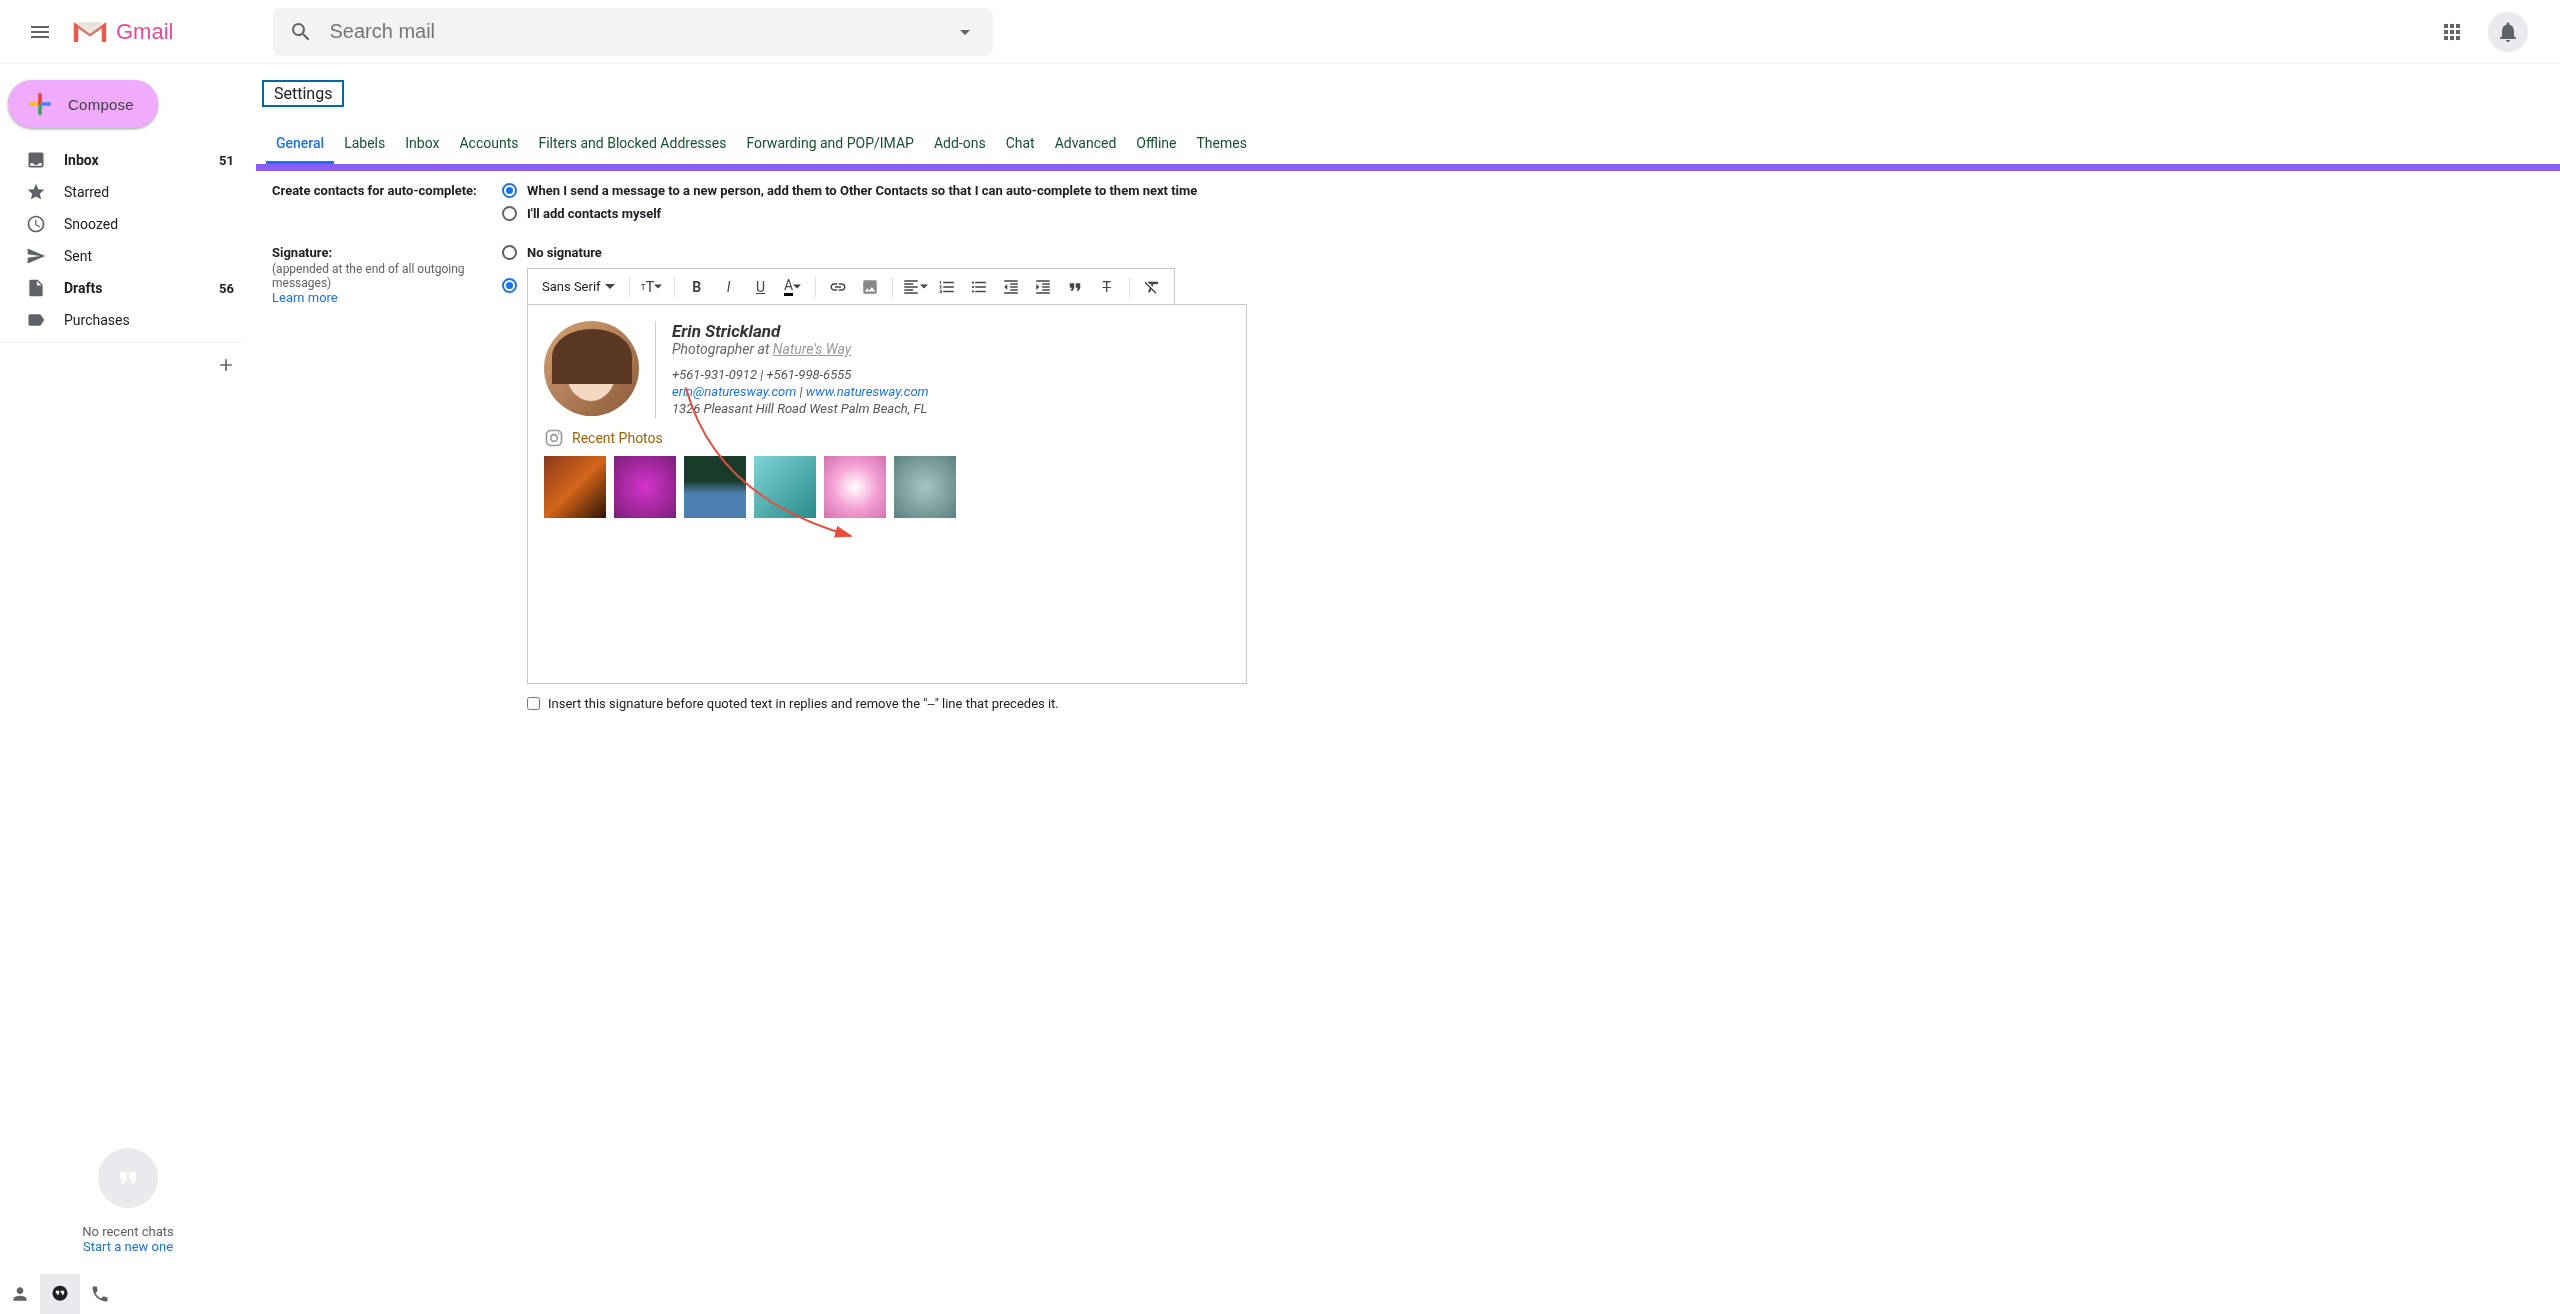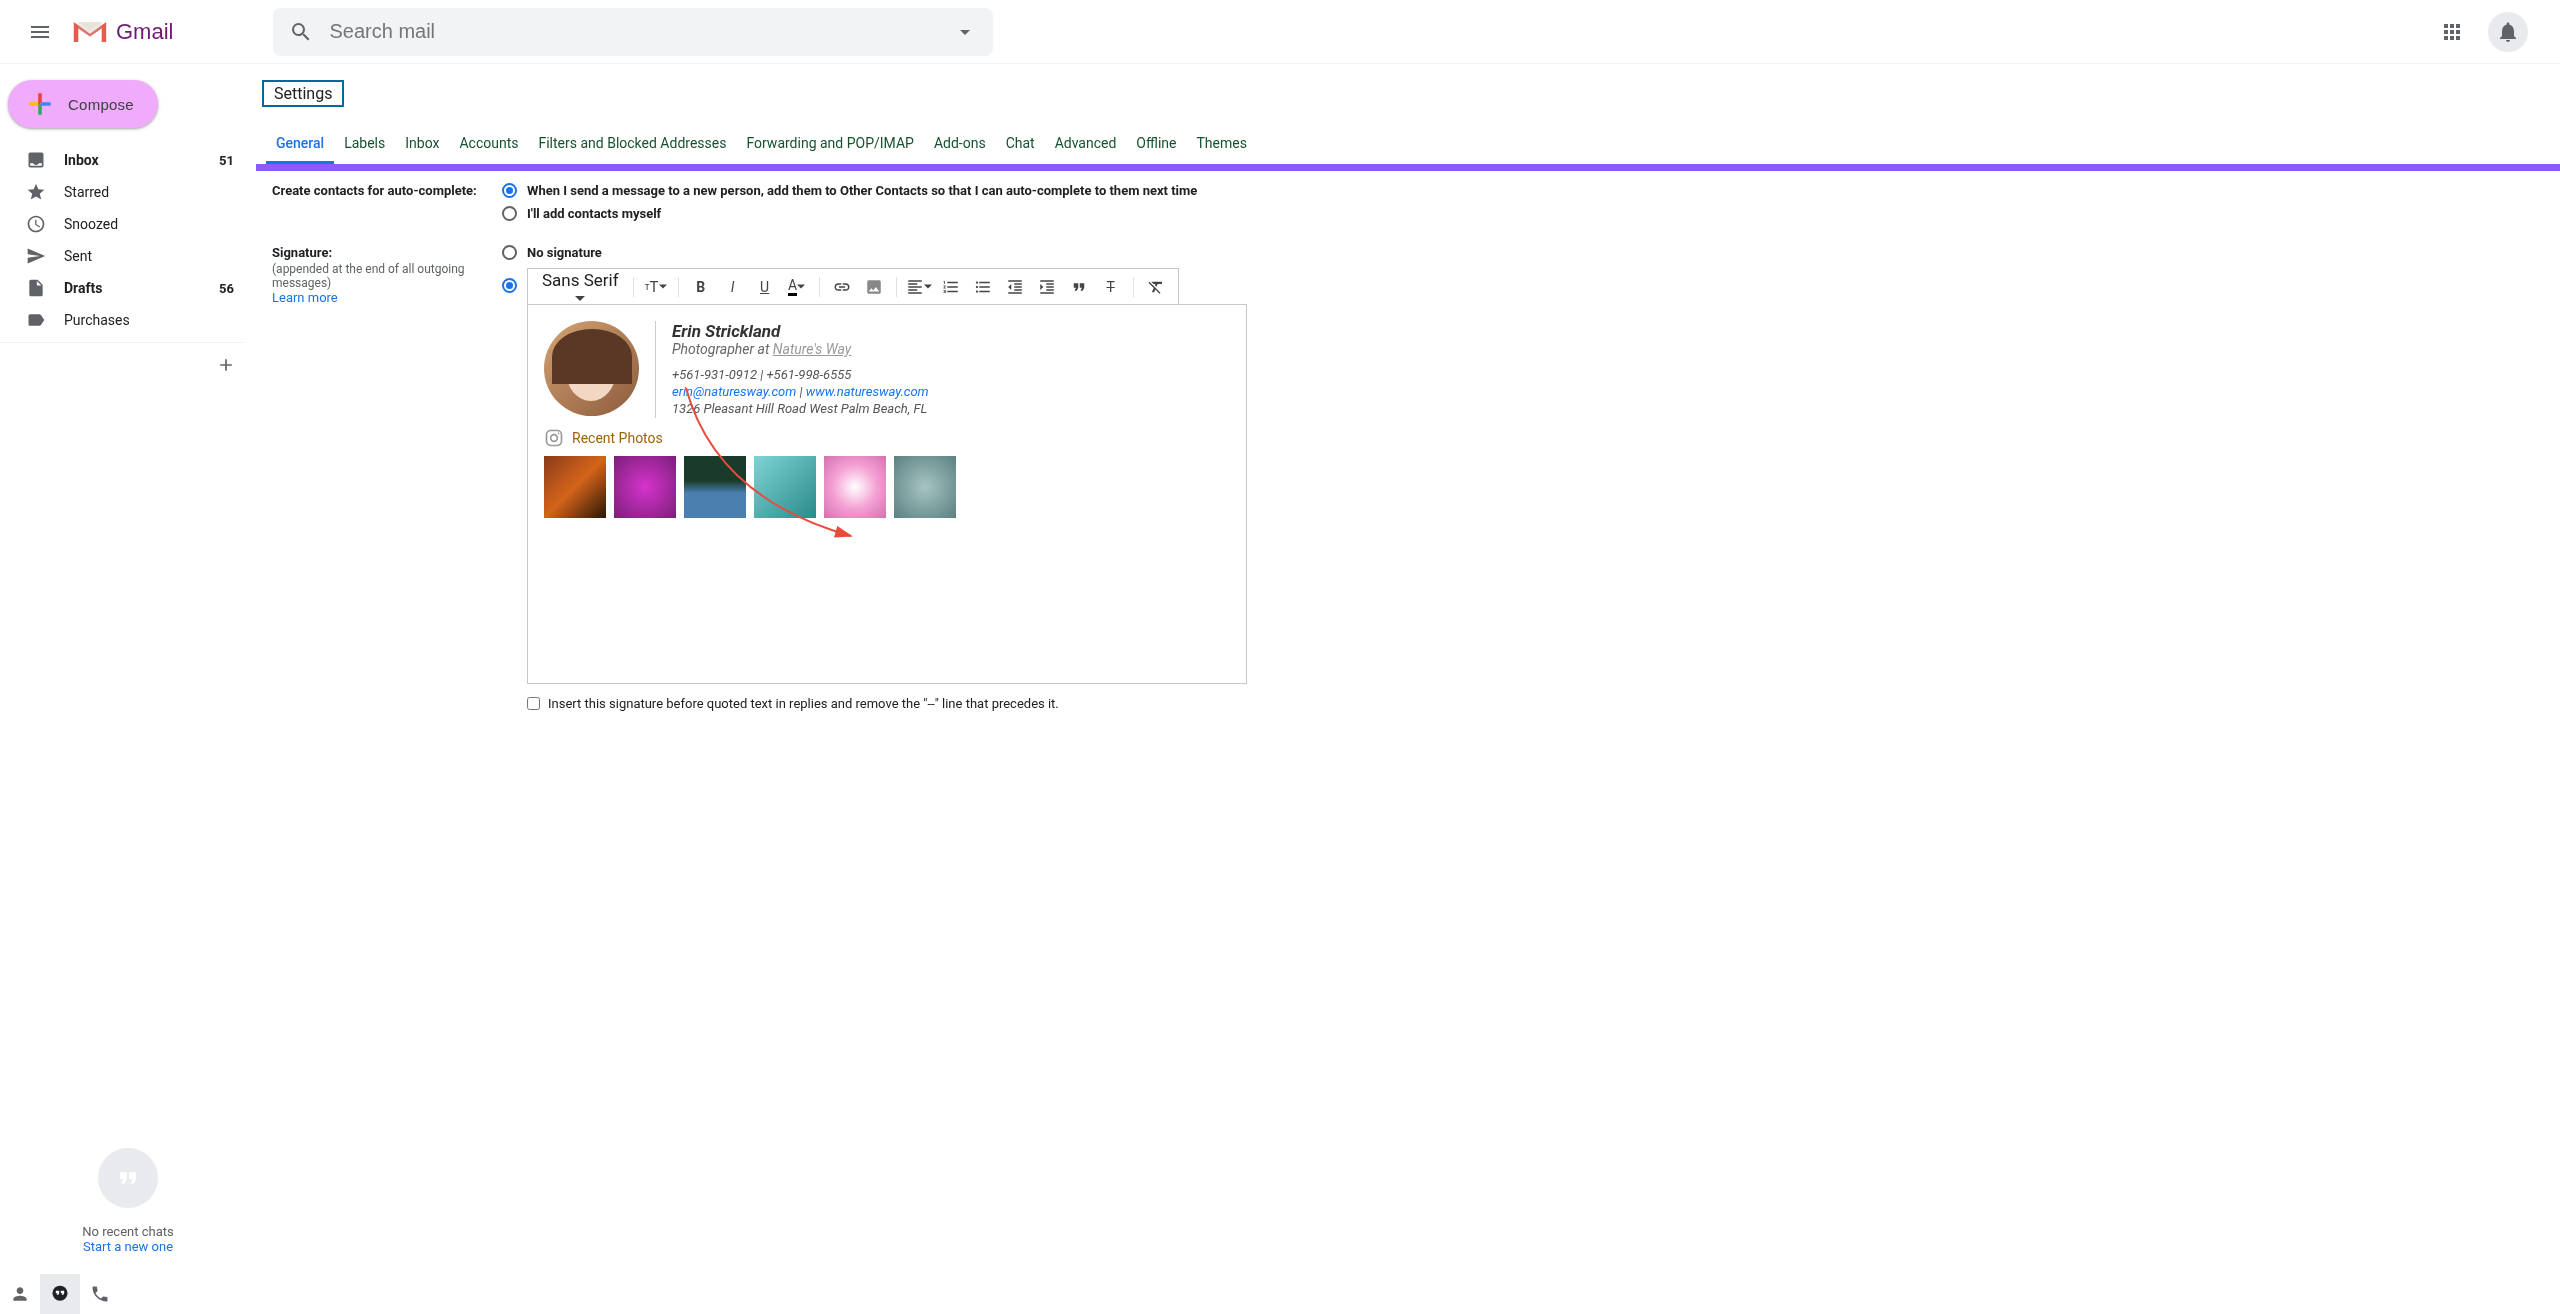--- a/index.html
+++ b/index.html
@@ -1,20 +1,20 @@
 <!DOCTYPE html>
 <html><head>
 <meta charset="utf-8">
 <style>
 * { box-sizing: border-box; margin: 0; padding: 0; }
 body { font-family: 'Google Sans', Roboto, Arial, sans-serif; background: #fff; color: #202124; width: 2560px; height: 1314px; overflow: hidden; transform-origin: top left; }
 .header { display: flex; align-items: center; height: 64px; padding: 8px; border-bottom: 1px solid #f1f3f4; }
 .menu-btn { width: 48px; height: 48px; display: flex; align-items: center; justify-content: center; border-radius: 50%; cursor: pointer; margin-left: 8px; }
 .logo { display: flex; align-items: center; margin-left: 8px; }
-.logo-text { font-size: 22px; color: #701a75; margin-left: 8px; font-family: 'Product Sans', Arial, sans-serif; }
+.logo-text { font-size: 22px; color: #ec4899; margin-left: 8px; font-family: 'Product Sans', Arial, sans-serif; }
 .search { background: #f1f3f4; border-radius: 8px; height: 48px; width: 720px; margin-left: 100px; display: flex; align-items: center; padding: 0 16px; }
 .search input { border: none; background: transparent; font-size: 20px; flex: 1; outline: none; margin-left: 16px; }
 .header-right { margin-left: auto; display: flex; align-items: center; gap: 16px; margin-right: 24px; }
 .icon-btn { width: 40px; height: 40px; display: flex; align-items: center; justify-content: center; border-radius: 50%; cursor: pointer; color: #5f6368; }
 .main { display: flex; height: calc(100% - 64px); }
 .sidebar { width: 256px; padding-top: 8px; position: relative; }
 .compose-btn { display: inline-flex; align-items: center; background: #f0abfc; border: none; border-radius: 24px; box-shadow: 0 1px 2px 0 rgba(60,64,67,.3), 0 1px 3px 1px rgba(60,64,67,.15); padding: 0 24px 0 16px; height: 48px; margin: 8px 0 16px 8px; cursor: pointer; }
 .compose-text { font-size: 15px; color: #3c4043; font-weight: 500; margin-left: 12px; letter-spacing: .25px; }
 .nav-item { display: flex; align-items: center; height: 32px; padding: 0 12px 0 26px; border-radius: 0 16px 16px 0; cursor: pointer; font-size: 14px; color: #202124; }
 .nav-item .nav-icon { width: 20px; height: 20px; margin-right: 18px; color: #5f6368; }
@@ -40,21 +40,21 @@
 .setting-sublabel { font-weight: 400; font-size: 12px; color: #5f6368; display:block; margin-top: 2px; }
 .learn-more { color: #1a73e8; font-size: 13px; cursor: pointer; font-weight: 400; }
 .radio-group { flex: 1; }
 .radio-line { display: flex; align-items: center; margin-bottom: 8px; }
 .radio { width: 15px; height: 15px; border: 2px solid #5f6368; border-radius: 50%; margin-right: 10px; flex-shrink: 0; position: relative; cursor: pointer; }
 .radio.checked { border-color: #1a73e8; }
 .radio.checked::after { content: ''; position: absolute; width: 7px; height: 7px; background: #1a73e8; border-radius: 50%; top: 2px; left: 2px; }
 .radio-label { font-size: 13px; font-weight: 700; }
 .toolbar { border: 1px solid #c4c7c5; border-bottom: none; display: inline-flex; align-items: center; height: 36px; padding: 0 8px; gap: 4px; background: #fff; }
 .tool-btn { width: 28px; height: 28px; display: flex; align-items: center; justify-content: center; cursor: pointer; color: #444; font-size: 14px; }
-.font-select { font-size: 17px; padding: 2px 6px; cursor: pointer; display: flex; align-items: center; gap: 4px; flex-direction: column; }
+.font-select { font-size: 13px; padding: 2px 6px; cursor: pointer; display: flex; align-items: center; gap: 4px; }
 .tool-sep { width: 1px; height: 20px; background: #e0e0e0; margin: 0 4px; }
 .sig-editor { border: 1px solid #c4c7c5; width: 720px; height: 380px; padding: 16px; background: #fff; }
 .sig-content { display: flex; gap: 16px; }
 .avatar { width: 95px; height: 95px; border-radius: 50%; background: linear-gradient(135deg, #d4a373 0%, #8b5a3c 100%); flex-shrink: 0; overflow: hidden; position: relative; }
 .avatar::after { content:''; position:absolute; width:50px; height:60px; background: #f4d7c3; border-radius: 40% 40% 50% 50%; top:20px; left:22px; }
 .avatar::before { content:''; position:absolute; width:80px; height:55px; background: #5a3825; border-radius: 50% 50% 0 0; top:8px; left:8px; z-index:1; }
 .sig-info { border-left: 1px solid #ccc; padding-left: 16px; font-style: italic; }
 .sig-name { font-size: 17px; font-weight: 700; color: #333; }
 .sig-title { font-size: 14px; color: #666; margin-bottom: 10px; }
 .sig-company { color: #999; text-decoration: underline; }

